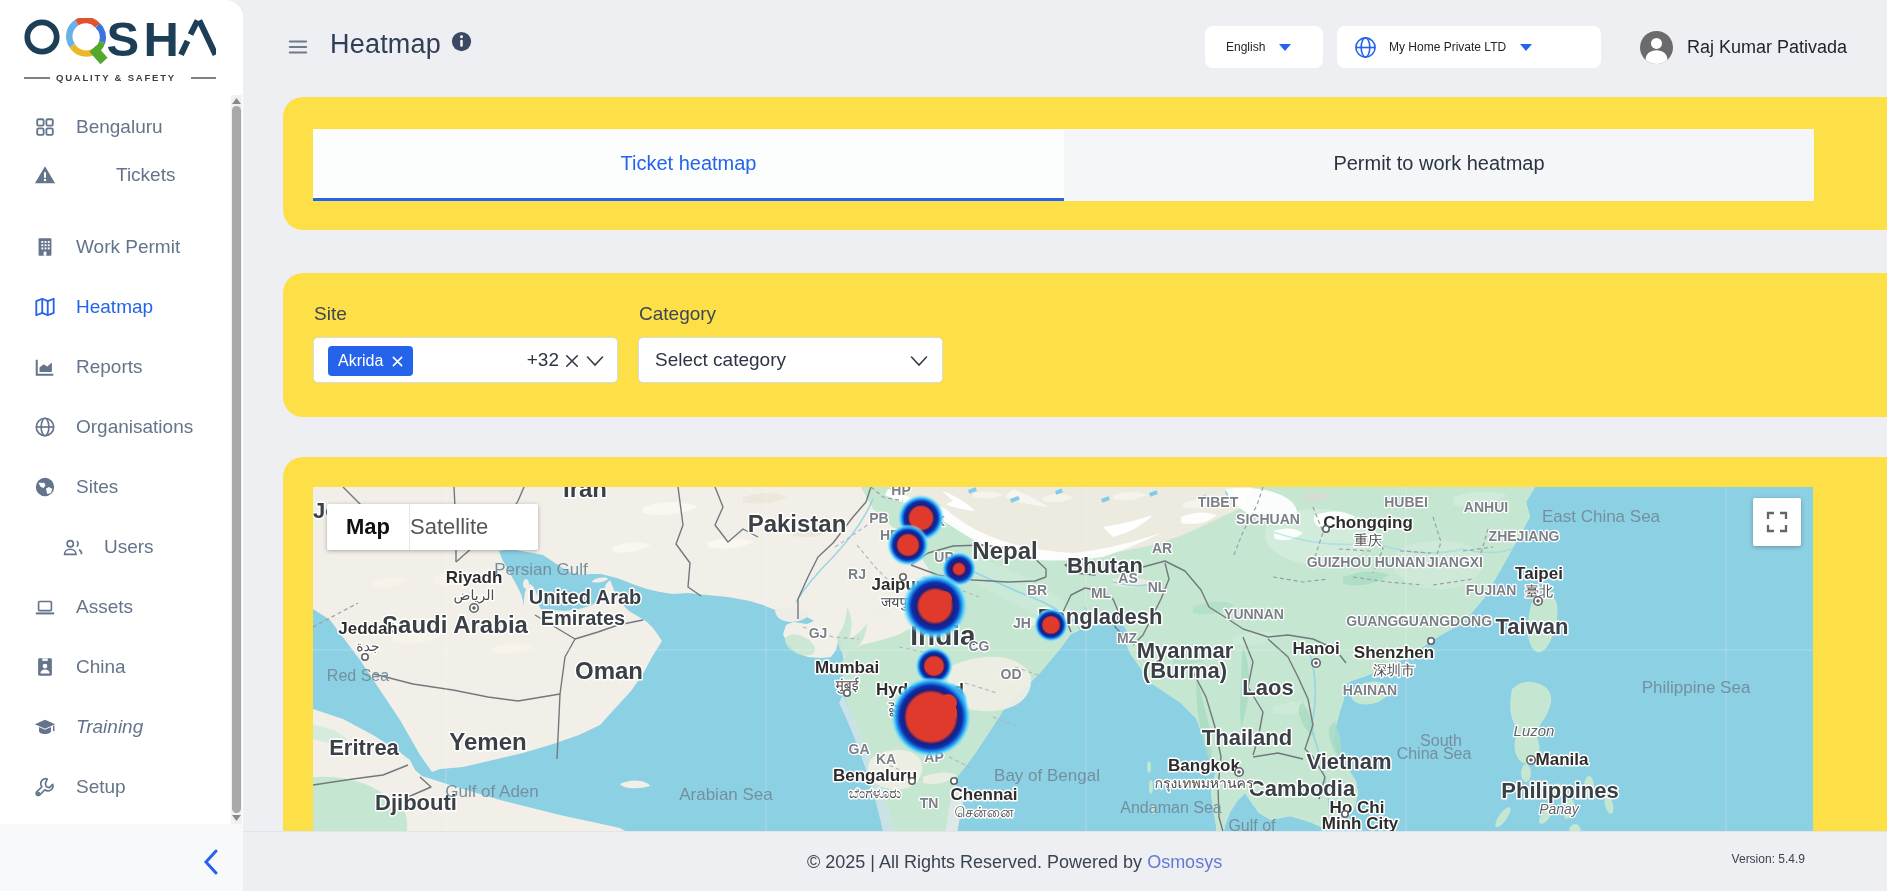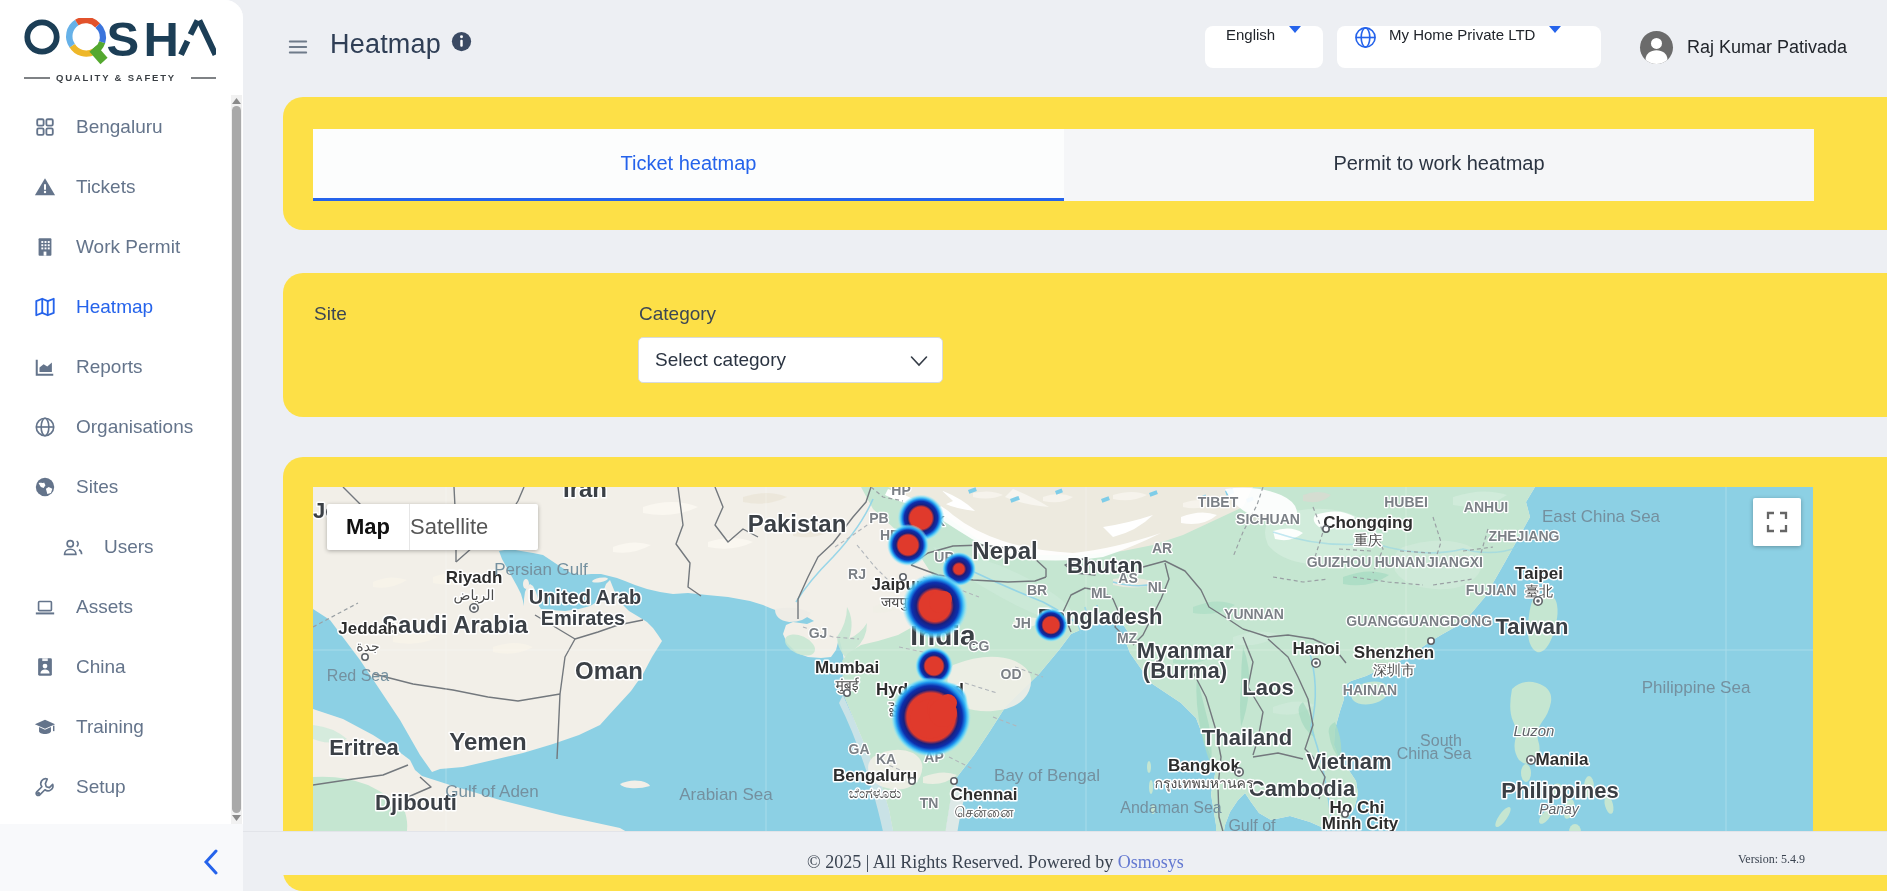--- a/index.html
+++ b/index.html
@@ -11,39 +11,39 @@
 .menu-item svg { margin-left:34px; width:22px; height:22px; flex:none; }
 .menu-item span { margin-left:20px; }
 .menu-item.active { color:#2563eb; }
 #sscroll { position:absolute; right:1px; top:95px; width:11px; height:729px; background:#f1f1f1; }
 #sscroll .thumb { position:absolute; left:1px; top:11px; width:9px; height:707px; background:#a9a9a9; border-radius:5px; }
 #collapse { position:absolute; left:203px; top:849px; }
 #topbar { position:absolute; left:243px; top:0; width:1644px; height:97px; }
 #hamb { position:absolute; left:44px; top:36px; width:22px; height:22px; }
 #pgtitle { position:absolute; left:87px; top:29px; font-size:27px; color:#2f3e55; font-weight:400; letter-spacing:0.2px;}
 #infoi { position:absolute; left:208px; top:31px; }
-.tbtn { position:absolute; top:26px; height:42px; background:#ffffff; border-radius:8px; display:flex; font-size:15px; color:#21252b; }
+.tbtn { position:absolute; top:26px; height:42px; background:#ffffff; border-radius:8px; display:flex; align-items:center; font-size:12px; color:#21252b; }
 #btn-lang { left:962px; width:118px; padding-left:21px; }
 #btn-org { left:1094px; width:264px; padding-left:17px; }
 .caret { width:0; height:0; border-left:6px solid transparent; border-right:6px solid transparent; border-top:7px solid #2563eb; margin-left:14px; }
 #avatar { position:absolute; left:1397px; top:31px; width:33px; height:33px; border-radius:50%; background:#6b6b6b; overflow:hidden;}
 #uname { position:absolute; left:1444px; top:37px; font-size:18px; color:#21252b; }
 .card { position:absolute; left:283px; width:1767px; background:#fde047; border-radius:20px; }
 #card-tabs { top:97px; height:133px; }
 #tabstrip { position:absolute; left:30px; top:32px; width:1501px; height:72px; background:#f5f6f8; }
 #tab1 { position:absolute; left:0; top:0; width:751px; height:69px; background:#fcfdfd; color:#2563eb; font-size:20px; display:flex; align-items:center; justify-content:center; }
 #tab2 { position:absolute; left:751px; top:0; width:750px; height:69px; color:#2b3442; font-size:20px; display:flex; align-items:center; justify-content:center; }
 #tabline { position:absolute; left:0; top:69px; width:751px; height:3px; background:#2563eb; }
 #card-filter { top:273px; height:144px; }
 .flabel { position:absolute; top:30px; font-size:19px; color:#3c4654; }
 .fselect { position:absolute; top:64px; width:305px; height:46px; border:1px solid #d7dade; border-radius:5px; background:#fff; }
 .chip { position:absolute; left:14px; top:8px; height:30px; background:#2563eb; border-radius:4px; color:#fff; font-size:16px; display:flex; align-items:center; padding:0 10px; }
 #card-map { top:457px; height:434px; }
 #mapbox { position:absolute; left:30px; top:30px; width:1500px; height:374px; background:#8cd0e4; overflow:hidden; }
-#footer { position:absolute; left:243px; top:831px; width:1644px; height:44px; background:#edeff3; border-top:1px solid #e2e4e9; z-index:20;font-family:Liberation Serif, serif; }
+#footer { position:absolute; left:243px; top:831px; width:1644px; height:60px; background:#edeff3; border-top:1px solid #e2e4e9; z-index:20; }
 #copyr { position:absolute; left:564px; top:20px; font-size:18px; color:#3a4350; }
 #copyr a { color:#6479d1; text-decoration:none; }
 #version { position:absolute; right:82px; top:20px; font-size:12px; color:#3a4350; }
 .mapctl { position:absolute; left:14px; top:17px; width:211px; height:46px; background:#fff; border-radius:2px; box-shadow:0 1px 4px rgba(0,0,0,0.3); display:flex; z-index:5;}
 .mapctl .m1 { width:83px; text-align:center; line-height:46px; font-size:22px; color:#111; font-weight:bold; border-right:1px solid #e6e6e6;}
 .mapctl .m2 { flex:1; text-align:left; line-height:46px; font-size:22px; color:#565656; }
 #fsbtn { position:absolute; right:12px; top:11px; width:48px; height:48px; background:#fff; border-radius:2px; box-shadow:0 1px 4px rgba(0,0,0,0.3); z-index:5;}
 </style>
 </head>
 <body>
@@ -73,20 +73,32 @@
 <div class="card" id="card-tabs">
   <div id="tabstrip">
     <div id="tab1">Ticket heatmap</div>
     <div id="tab2">Permit to work heatmap</div>
     <div id="tabline"></div>
   </div>
 </div>
 
 <div class="card" id="card-filter">
   <div class="flabel" style="left:31px;">Site</div>
+  <div class="fselect" style="left:30px;">
+    <div class="chip">Akrida&nbsp;&nbsp;<svg width="11" height="11" viewBox="0 0 12 12">
+          <path d="M1.5 1.5l9 9M10.5 1.5l-9 9" stroke="#fff" stroke-width="1.8" stroke-linecap="round"></path>
+        </svg></div>
+    <span style="position:absolute;right:58px;top:11px;font-size:19px;color:#2b3442;">+32</span>
+    <svg style="position:absolute;right:38px;top:16px;" width="14" height="14" viewBox="0 0 12 12">
+        <path d="M1.5 1.5l9 9M10.5 1.5l-9 9" stroke="#353c47" stroke-width="1.4" stroke-linecap="round"></path>
+      </svg>
+    <svg style="position:absolute;right:13px;top:17px;" width="18" height="12" viewBox="0 0 18 11">
+        <path d="M1.5 1.5L9 9.5l7.5-8" stroke="#353c47" stroke-width="1.6" fill="none" stroke-linecap="round"></path>
+      </svg>
+  </div>
   <div class="flabel" style="left:356px;">Category</div>
   <div class="fselect" style="left:355px;">
     <span style="position:absolute;left:16px;top:11px;font-size:19px;color:#2b3442;">Select category</span>
     <svg style="position:absolute;right:14px;top:17px;" width="18" height="12" viewBox="0 0 18 11">
         <path d="M1.5 1.5L9 9.5l7.5-8" stroke="#353c47" stroke-width="1.6" fill="none" stroke-linecap="round"></path>
       </svg>
   </div>
 </div>
 
 <div class="card" id="card-map">
@@ -407,21 +419,21 @@
     </div>
     <div class="menu-item" style="top:97px;">
         <svg viewBox="0 0 24 24" fill="none" stroke="#64748b" stroke-width="2">
           <rect x="3.5" y="3.5" width="7" height="7" rx="1.5"></rect>
           <rect x="13.5" y="3.5" width="7" height="7" rx="1.5"></rect>
           <rect x="3.5" y="13.5" width="7" height="7" rx="1.5"></rect>
           <rect x="13.5" y="13.5" width="7" height="7" rx="1.5"></rect>
         </svg>
         <span>Bengaluru</span>
       </div>
-    <div class="menu-item" style="top:157px;">
+    <div class="menu-item" style="top:145px;gap:40px;">
         <svg viewBox="0 0 24 24">
           <path d="M12 2.5 23 21H1z" fill="#64748b"></path>
           <rect x="10.9" y="9" width="2.2" height="6" fill="#fff"></rect>
           <circle cx="12" cy="17.5" r="1.3" fill="#fff"></circle>
         </svg>
         <span>Tickets</span>
       </div>
     <div class="menu-item" style="top:217px;">
         <svg viewBox="0 0 24 24">
           <rect x="5" y="2.5" width="14" height="19" rx="1" fill="#64748b"></rect>
@@ -486,21 +498,21 @@
       </div>
     <div class="menu-item" style="top:637px;">
         <svg viewBox="0 0 24 24">
           <rect x="4.5" y="2.5" width="15" height="19" rx="1.5" fill="#64748b"></rect>
           <rect x="9" y="2.5" width="6" height="3" fill="#fff" opacity="0.9"></rect>
           <circle cx="12" cy="11" r="2.6" fill="#fff"></circle>
           <path d="M7 19c0-2.8 2.2-4.3 5-4.3s5 1.5 5 4.3z" fill="#fff"></path>
         </svg>
         <span>China</span>
       </div>
-    <div class="menu-item" style="top:697px;">
+    <div class="menu-item" style="top:697px;font-style:italic;">
         <svg viewBox="0 0 24 24">
           <path d="M12 4 23 9l-11 5L1 9z" fill="#64748b"></path>
           <path d="M5.5 12v4.5c0 1.5 3 3 6.5 3s6.5-1.5 6.5-3V12l-6.5 3z" fill="#64748b"></path>
           <path d="M21.5 10.5v6" stroke="#64748b" stroke-width="1.6"></path>
         </svg>
         <span>Training</span>
       </div>
     <div class="menu-item" style="top:757px;">
         <svg viewBox="0 0 24 24" fill="none" stroke="#64748b" stroke-width="1.8">
           <path d="M14.5 3.2a5.4 5.4 0 0 0-5.9 8.5L3 17.3a2.3 2.3 0 1 0 3.3 3.3l5.6-5.6a5.4 5.4 0 0 0 8.5-5.9l-3.6 3.6-3.4-1-1-3.4z" stroke-linejoin="round"></path>

